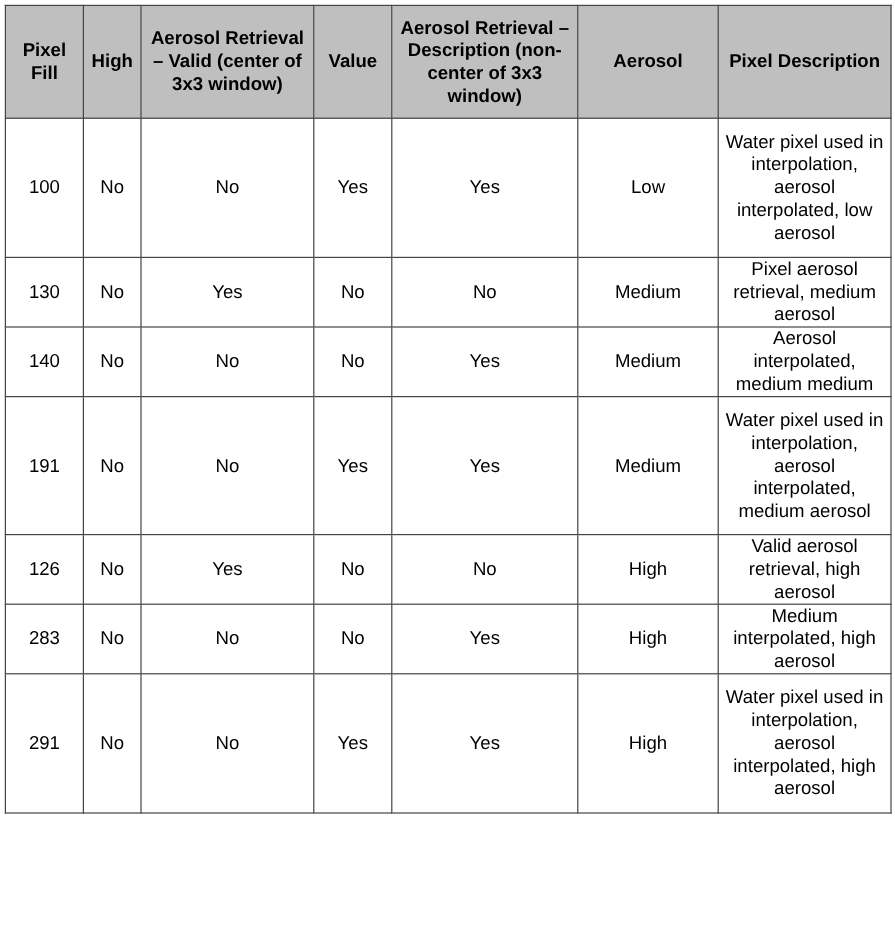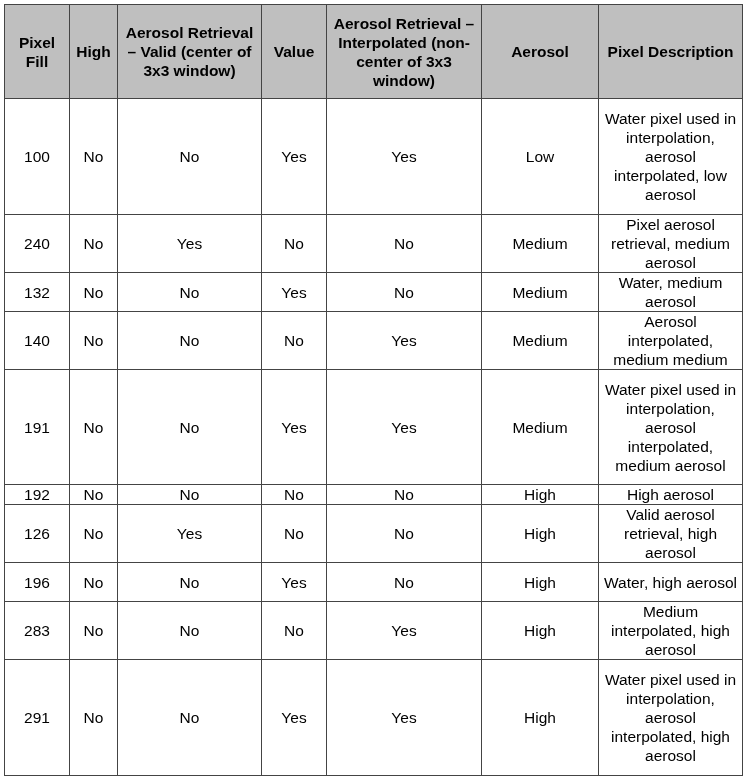--- a/index.html
+++ b/index.html
@@ -45,97 +45,70 @@
       <col class="c4">
       <col class="c5">
       <col class="c6">
   </colgroup>
   <thead>
     <tr class="hdr">
       <th>Pixel Fill</th>
       <th>High</th>
       <th>Aerosol Retrieval – Valid (center of 3x3 window)</th>
       <th>Value</th>
-      <th>Aerosol Retrieval – Interpolated (non-center of 3x3 window)</th>
+      <th>Aerosol Retrieval – Description (non-center of 3x3 window)</th>
       <th>Aerosol</th>
       <th>Pixel Description</th>
     </tr>
   </thead>
   <tbody id="tbody">
       <tr style="height: 116px;">
         <td>100</td>
         <td>No</td>
         <td>No</td>
         <td>Yes</td>
         <td>Yes</td>
         <td>Low</td>
         <td>Water pixel used in interpolation, aerosol interpolated, low aerosol</td>
       </tr>
       <tr style="height: 57px;">
-        <td>240</td>
+        <td>130</td>
         <td>No</td>
         <td>Yes</td>
         <td>No</td>
         <td>No</td>
         <td>Medium</td>
         <td>Pixel aerosol retrieval, medium aerosol</td>
-      </tr>
-      <tr style="height: 39px;">
-        <td>132</td>
-        <td>No</td>
-        <td>No</td>
-        <td>Yes</td>
-        <td>No</td>
-        <td>Medium</td>
-        <td>Water, medium aerosol</td>
       </tr>
       <tr style="height: 58px;">
         <td>140</td>
         <td>No</td>
         <td>No</td>
         <td>No</td>
         <td>Yes</td>
         <td>Medium</td>
         <td>Aerosol interpolated, medium medium</td>
       </tr>
       <tr style="height: 115px;">
         <td>191</td>
         <td>No</td>
         <td>No</td>
         <td>Yes</td>
         <td>Yes</td>
         <td>Medium</td>
         <td>Water pixel used in interpolation, aerosol interpolated, medium aerosol</td>
       </tr>
-      <tr style="height: 19px;">
-        <td>192</td>
-        <td>No</td>
-        <td>No</td>
-        <td>No</td>
-        <td>No</td>
-        <td>High</td>
-        <td>High aerosol</td>
-      </tr>
       <tr style="height: 58px;">
         <td>126</td>
         <td>No</td>
         <td>Yes</td>
         <td>No</td>
         <td>No</td>
         <td>High</td>
         <td>Valid aerosol retrieval, high aerosol</td>
-      </tr>
-      <tr style="height: 39px;">
-        <td>196</td>
-        <td>No</td>
-        <td>No</td>
-        <td>Yes</td>
-        <td>No</td>
-        <td>High</td>
-        <td>Water, high aerosol</td>
       </tr>
       <tr style="height: 57px;">
         <td>283</td>
         <td>No</td>
         <td>No</td>
         <td>No</td>
         <td>Yes</td>
         <td>High</td>
         <td>Medium interpolated, high aerosol</td>
       </tr>

